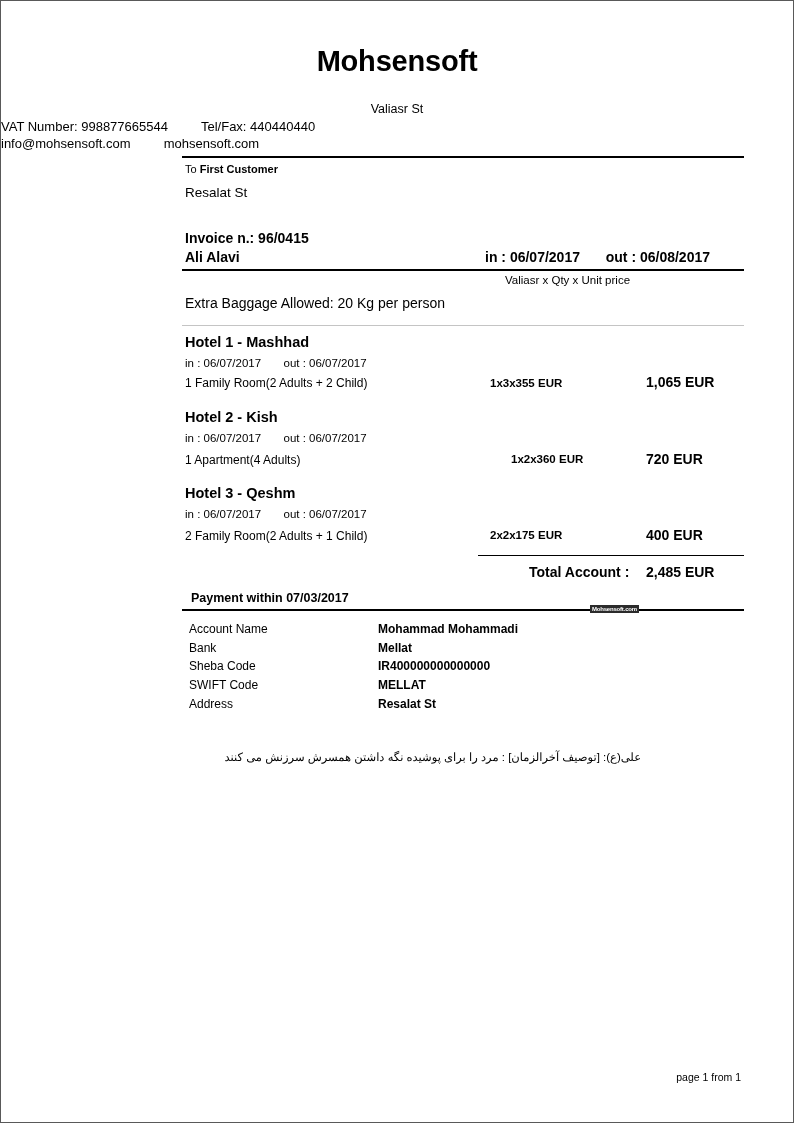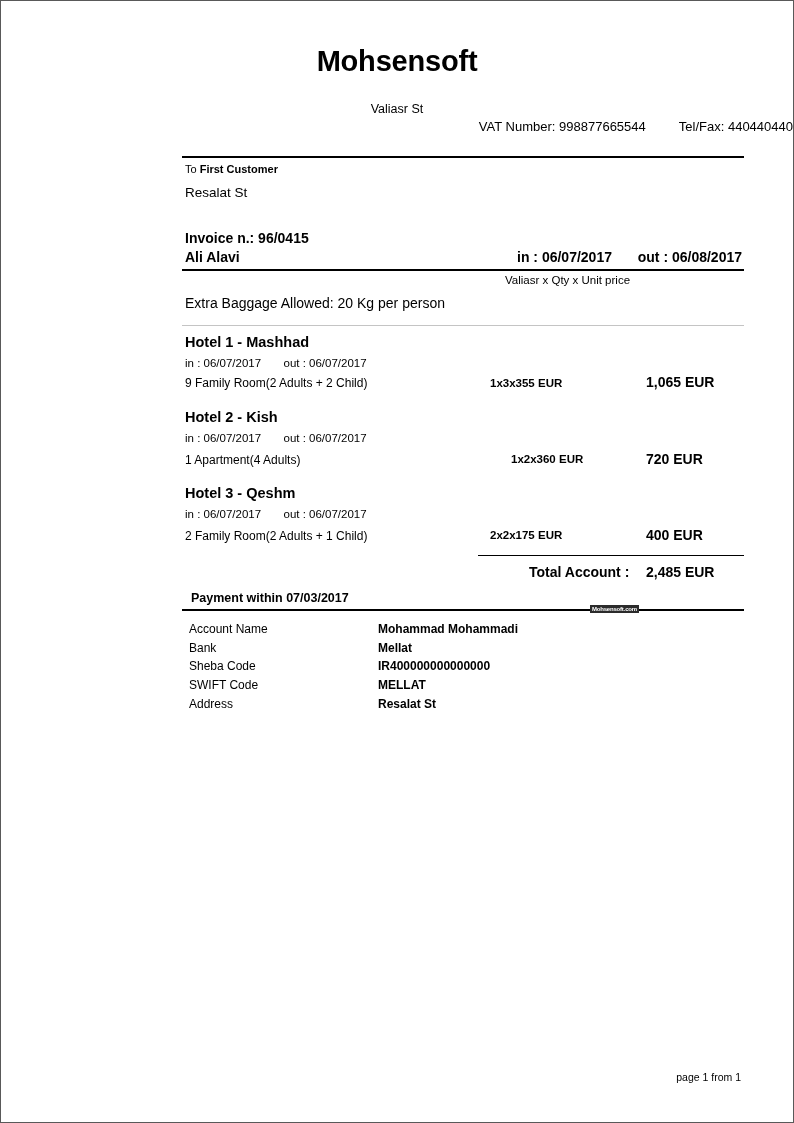--- a/index.html
+++ b/index.html
@@ -28,21 +28,21 @@
     font-weight: bold;
     letter-spacing: -0.2px;
   }
   .company-address {
     left: 0; right: 0; top: 101px;
     text-align: center;
     font-size: 12.5px;
   }
   .company-contact-row {
     left: 0; right: 0;
-    text-align: right;
+    text-align: left;
     font-size: 13px;
   }
   .row-vat { top: 118px; }
   .row-mail { top: 135px; }
   .contact-gap { display: inline-block; width: 26px; }
 
   .rule {
     background: #000000;
     height: 1px;
   }
@@ -54,21 +54,21 @@
 
   
   .to-line { left: 184px; top: 162px; font-size: 11px; text-align: right; }
   .to-label { font-weight: normal; }
   .to-name { font-weight: bold; }
   .to-address { left: 184px; top: 184px; font-size: 13.5px; }
 
   
   .invoice-no { left: 184px; top: 229px; font-size: 14px; font-weight: bold; }
   .traveller  { left: 184px; top: 248px; font-size: 14px; font-weight: bold; }
-  .stay-dates { left: 516px; top: 248px; font-size: 14px; font-weight: bold; white-space: nowrap; }
+  .stay-dates { left: 484px; top: 248px; font-size: 14px; font-weight: bold; white-space: nowrap; }
   .stay-gap { display: inline-block; width: 18px; }
 
   .col-legend { left: 504px; top: 273px; font-size: 11.5px; }
   .baggage { left: 184px; top: 294px; font-size: 14px; }
 
   
   .hotel-title {
     left: 184px;
     font-size: 14.5px;
     font-weight: bold;
@@ -177,20 +177,25 @@
 
   <div class="abs company-address">Valiasr St</div>
   <div class="abs company-name">Mohsensoft</div>
 
   <div class="abs company-contact-row row-vat">
     <span>VAT Number: 998877665544</span>
     <span class="contact-gap"></span>
     <span>Tel/Fax: 440440440</span>
   </div>
 
+  <div class="abs company-contact-row row-mail">
+    <span>info@mohsensoft.com</span>
+    <span class="contact-gap"></span>
+    <span>mohsensoft.com</span>
+  </div>
 
   <div class="abs rule rule-header"></div>
 
   <div class="abs to-line">
     <span class="to-label">To </span><span class="to-name">First Customer</span>
   </div>
   <div class="abs to-address">Resalat St</div>
 
   <div class="abs invoice-no">Invoice n.: 96/0415</div>
   <div class="abs traveller">Ali Alavi</div>
@@ -206,21 +211,21 @@
   <div class="abs baggage">Extra Baggage Allowed: 20 Kg per person</div>
 
   <div class="abs rule rule-items"></div>
 
   <div class="abs hotel-title h1-title">Hotel 1 - Mashhad</div>
   <div class="abs hotel-dates h1-dates">
     <span>in : 06/07/2017</span>
     <span class="gap"></span>
     <span>out : 06/07/2017</span>
   </div>
-  <div class="abs hotel-room h1-room">9 Family Room(2 Adults + 2 Child)</div>
+  <div class="abs hotel-room h1-room">1 Family Room(2 Adults + 2 Child)</div>
   <div class="abs hotel-calc h1-calc">1x3x355 EUR</div>
   <div class="abs hotel-amount h1-amount">1,065 EUR</div>
 
   <div class="abs hotel-title h2-title">Hotel 2 - Kish</div>
   <div class="abs hotel-dates h2-dates">
     <span>in : 06/07/2017</span>
     <span class="gap"></span>
     <span>out : 06/07/2017</span>
   </div>
   <div class="abs hotel-room h2-room">1 Apartment(4 Adults)</div>
@@ -254,16 +259,17 @@
   <div class="abs pay-label pay-r3">Sheba Code</div>
   <div class="abs pay-value pay-r3">IR400000000000000</div>
 
   <div class="abs pay-label pay-r4">SWIFT Code</div>
   <div class="abs pay-value pay-r4">MELLAT</div>
 
   <div class="abs pay-label pay-r5">Address</div>
   <div class="abs pay-value pay-r5">Resalat St</div>
 
 
+  <div class="abs quote-fa">علی(ع): [توصیف آخرالزمان] : مرد را برای پوشیده نگه داشتن همسرش سرزنش می کنند</div>
 
   <div class="abs page-footer">page 1 from 1</div>
 
 </div>
 
 </body></html>

